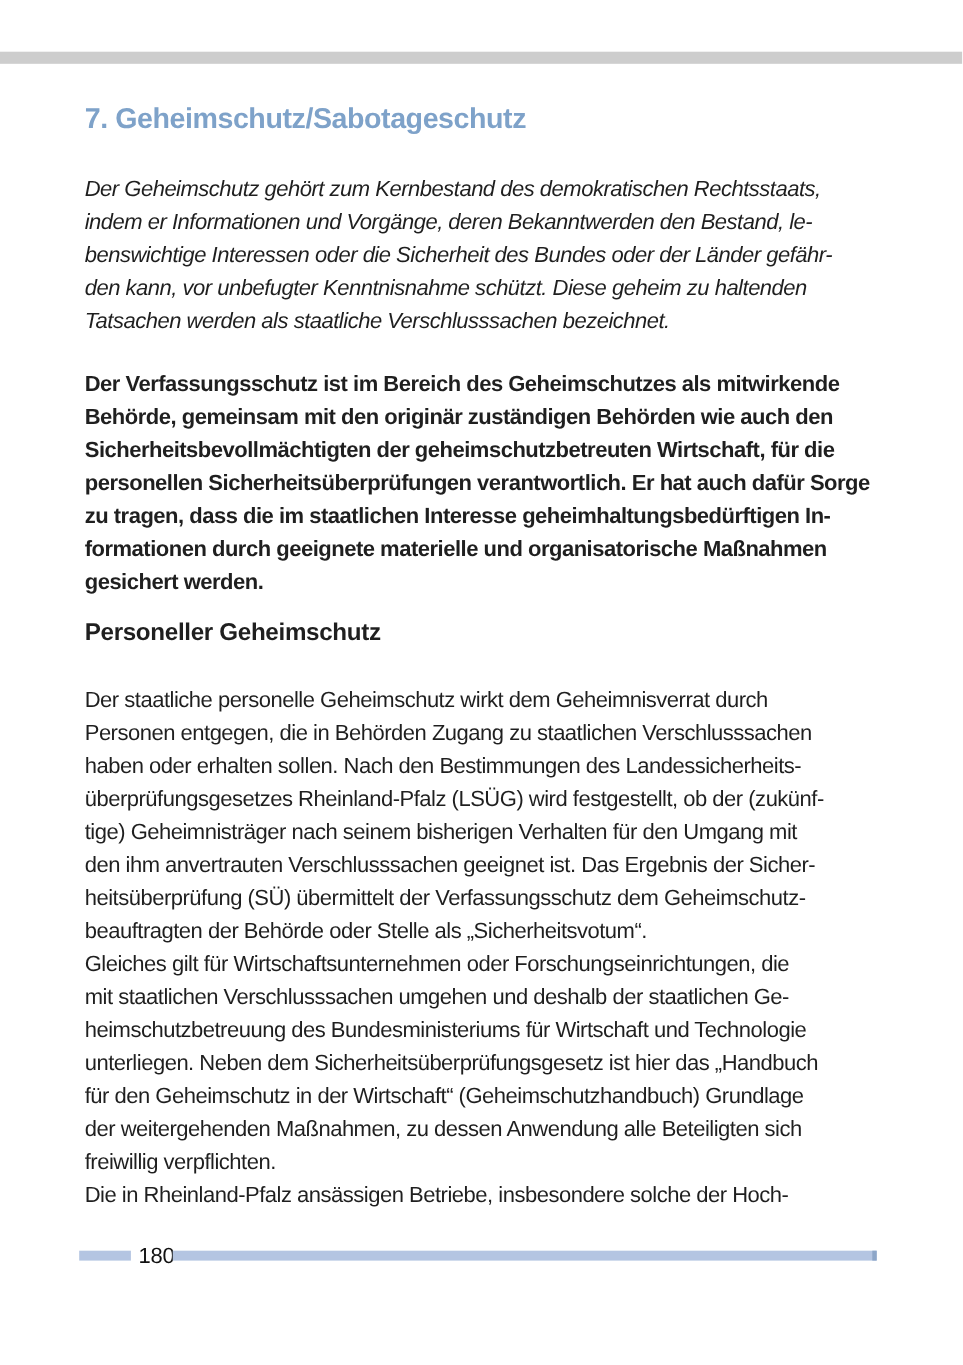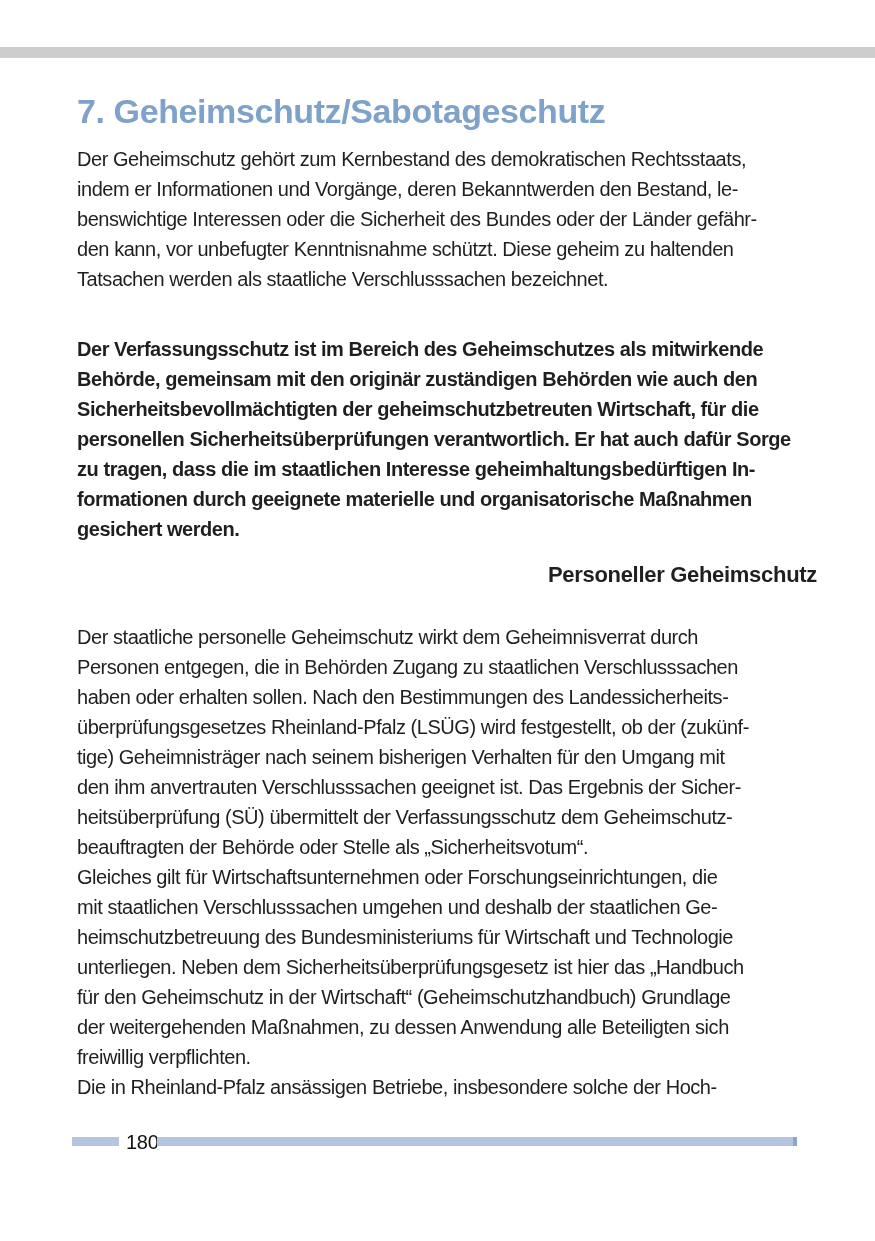--- a/index.html
+++ b/index.html
@@ -23,51 +23,50 @@
     width: 875px;
     height: 11px;
     background: #cdcdcd;
   }
   .doc-title {
     position: absolute;
     left: 77px;
     top: 92px;
     width: 740px;
     margin: 0;
-    font-size: 34px;
+    font-size: 26px;
     font-weight: bold;
     letter-spacing: -0.4px;
     color: #7ea2c9;
   }
   .body-par {
     position: absolute;
     left: 77px;
     width: 745px;
     margin: 0;
     font-size: 20px;
     line-height: 30px;
     letter-spacing: -0.45px;
     white-space: pre-line;
     color: #1f1f1f;
   }
-  .par-1 { top: 144px; }
+  .par-1 { top: 157px; font-style: italic; }
   .par-2 { top: 334px; font-weight: bold; }
   .par-3 { top: 622px; }
   .section-heading {
     position: absolute;
     left: 77px;
     top: 560px;
     width: 740px;
     margin: 0;
     font-size: 22px;
     line-height: 30px;
     font-weight: bold;
     letter-spacing: -0.3px;
     color: #1f1f1f;
-    text-align: right;
   }
   .footer {
     position: absolute;
     left: 0;
     top: 1130px;
     width: 875px;
     height: 24px;
   }
   .footer-bar-left {
     position: absolute;

